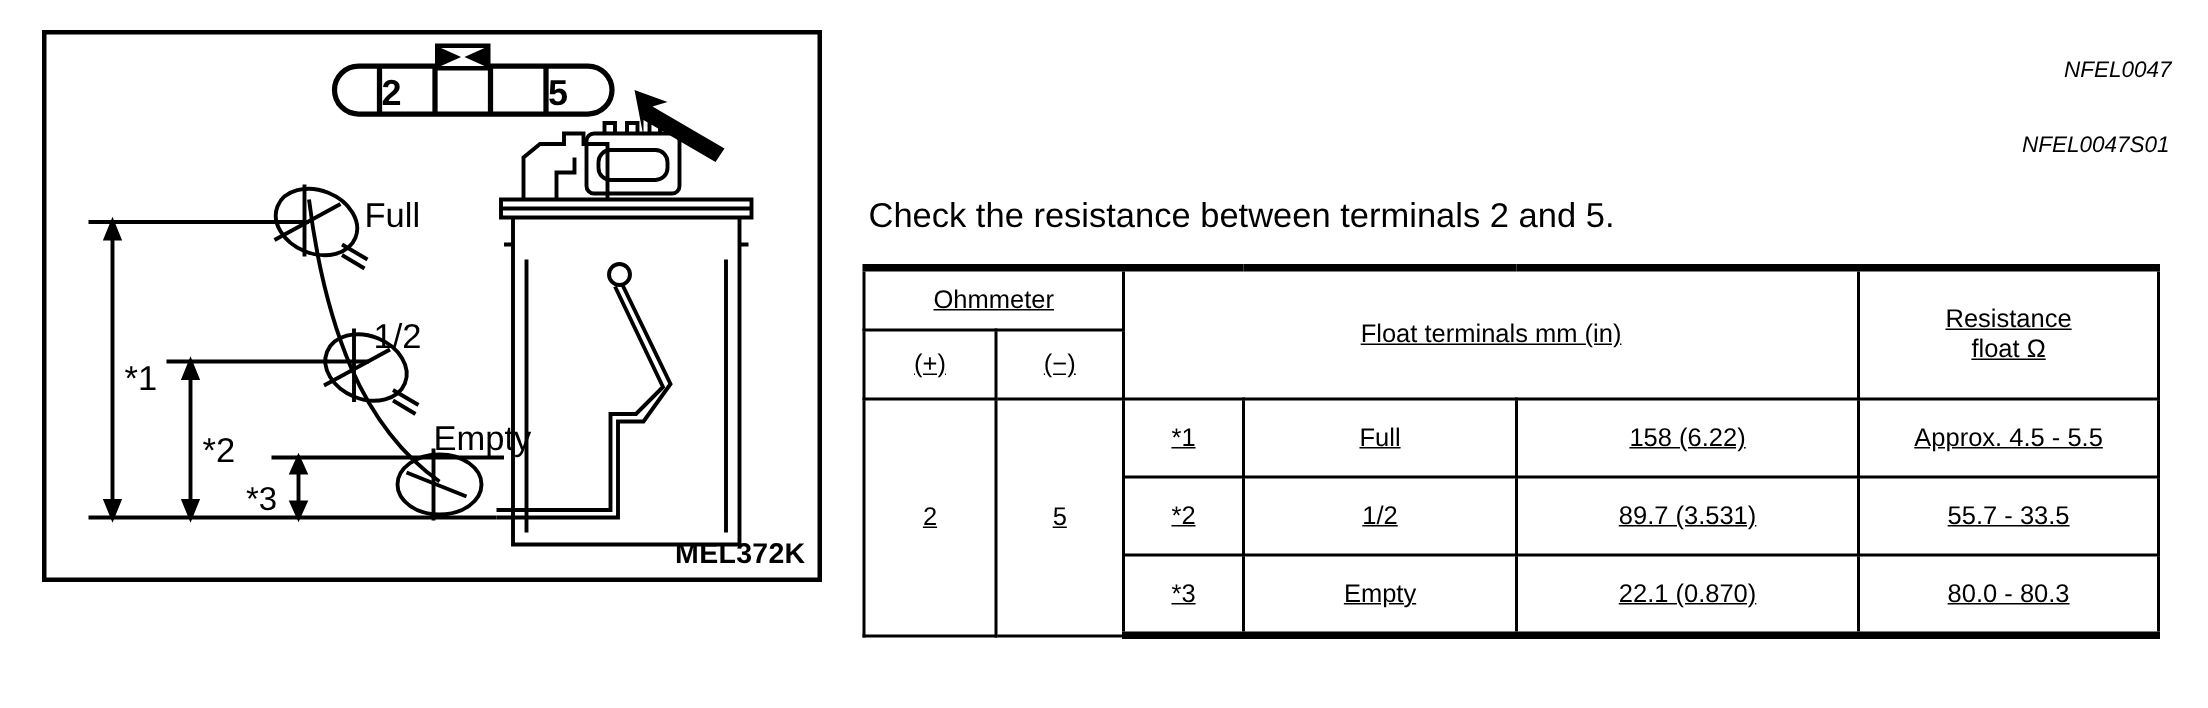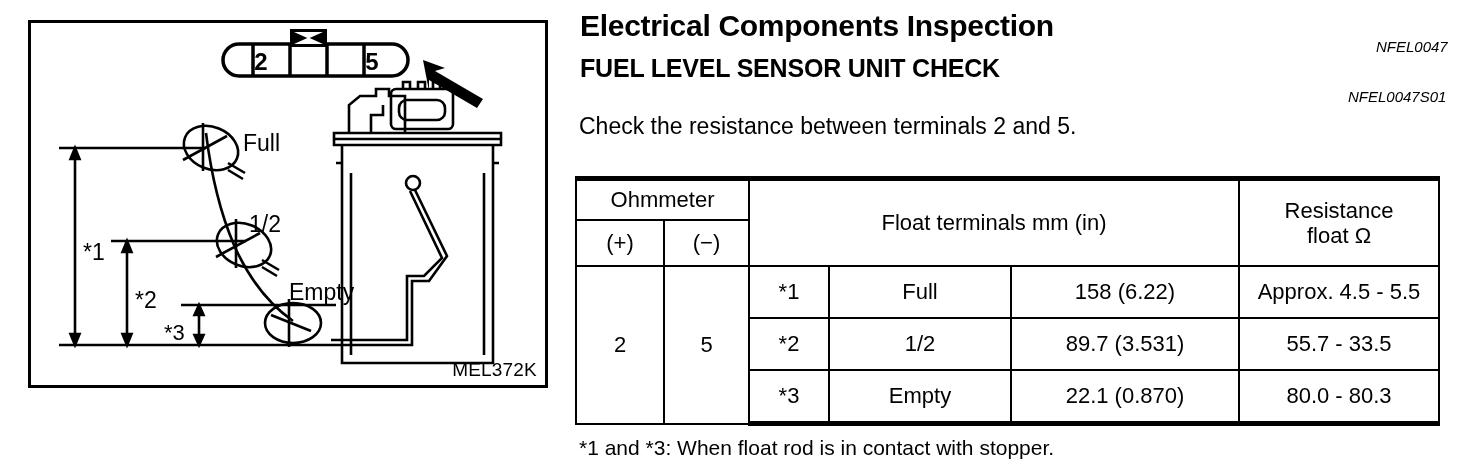--- a/index.html
+++ b/index.html
@@ -32,21 +32,21 @@
     left: 0; top: 0;
     width: 520px;
     height: 368px;
     display: block;
   }
   .fig-id {
     position: absolute;
     right: 8px;
     bottom: 4px;
     font-size: 19px;
-    font-weight: normal;
+    font-weight: bold;
     letter-spacing: 0.2px;
     white-space: nowrap;
   }
 
   
   #content {
     position: absolute;
     left: 575px;
     top: 0;
     width: 897px;
@@ -76,34 +76,35 @@
     font-weight: normal;
     font-size: 15px;
     white-space: nowrap;
   }
   #ref-code-1 { left: 801px; top: 38px; }
   #ref-code-2 { left: 773px; top: 88px; }
 
   .instruction {
     position: absolute;
     left: 4px;
-    top: 113px;
+    top: 130px;
     font-size: 23px;
     white-space: nowrap;
   }
 
   
   #spec-table {
     position: absolute;
     left: 0px;
     top: 176px;
     width: 863px;
     border-collapse: collapse;
     table-layout: fixed;
-    font-size: 22px;
+    font-size: 17px;
+    text-decoration: underline;
   }
   #spec-table td {
     padding: 0;
     text-align: center;
     vertical-align: middle;
     border-left: 2px solid #000;
     border-right: 2px solid #000;
     border-top: 2px solid #000;
     border-bottom: 2px solid #000;
   }
@@ -227,22 +228,20 @@
     <text id="svg-mark-1" x="52" y="237" font-family="Liberation Sans, sans-serif" font-size="23">*1</text>
     <text id="svg-mark-2" x="104" y="285" font-family="Liberation Sans, sans-serif" font-size="23">*2</text>
     <text id="svg-mark-3" x="133" y="317" font-family="Liberation Sans, sans-serif" font-size="22">*3</text>
   </svg>
 
   <div class="fig-id">MEL372K</div>
 </div>
 
 <div id="content">
 
-  <div class="title-main">Electrical Components Inspection</div>
-  <div class="title-sub">FUEL LEVEL SENSOR UNIT CHECK</div>
 
   <div class="ref-code" id="ref-code-1">NFEL0047</div>
   <div class="ref-code" id="ref-code-2">NFEL0047S01</div>
 
   <div class="instruction">Check the resistance between terminals 2 and 5.</div>
 
   <table id="spec-table">
     <colgroup>
       <col style="width:88px">
       <col style="width:85px">
@@ -285,14 +284,13 @@
 
       <tr class="last-row">
         <td class="h-data thick-left">*3</td>
         <td class="h-data">Empty</td>
         <td class="h-data">22.1 (0.870)</td>
         <td class="h-data no-right">80.0 - 80.3</td>
       </tr>
     </tbody>
   </table>
 
-  <div class="footnote">*1 and *3: When float rod is in contact with stopper.</div>
 </div>
 
 </body></html>

